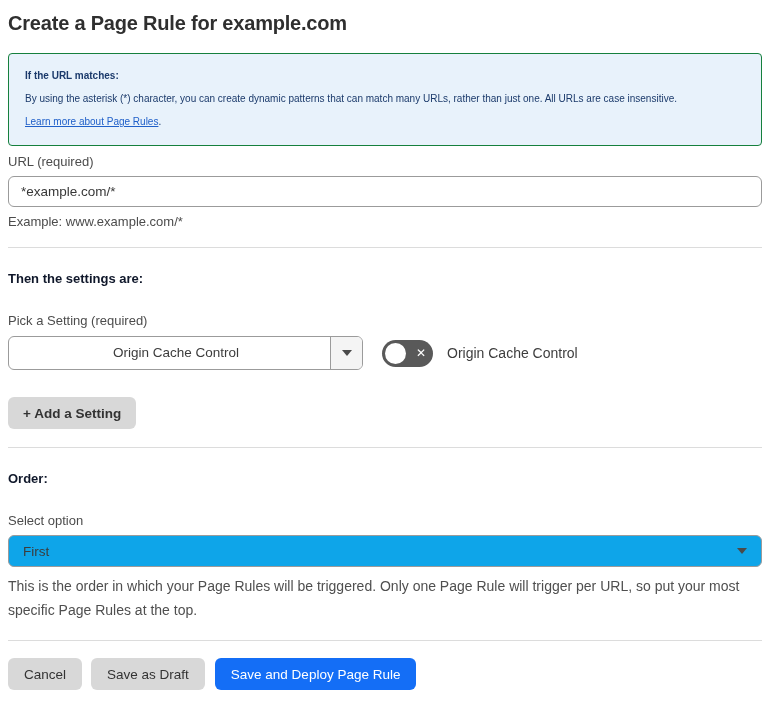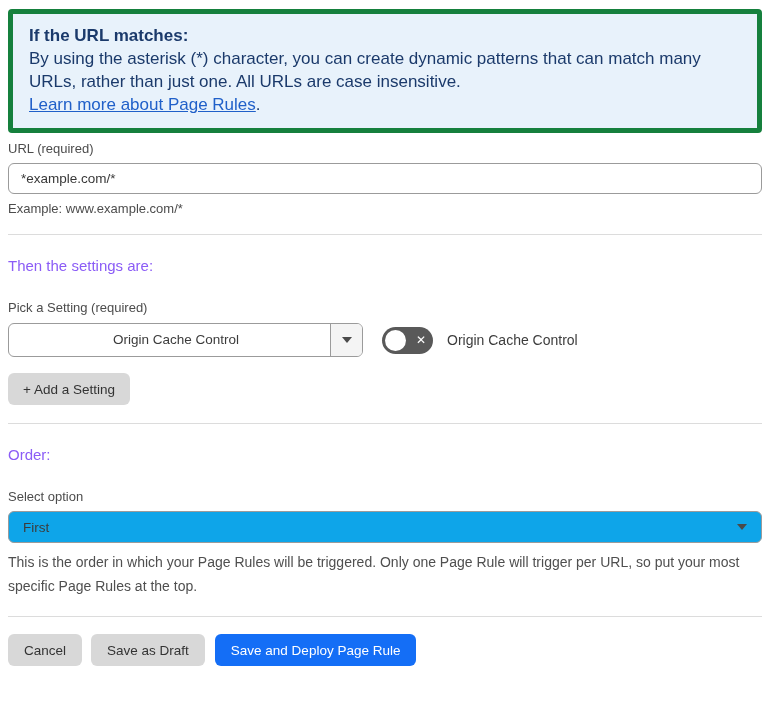--- a/index.html
+++ b/index.html
@@ -14,27 +14,27 @@
   h1.page-title {
     font-size: 20px;
     font-weight: bold;
     color: #2f2f2f;
     margin: 4px 0 0;
     line-height: 26px;
     letter-spacing: -0.2px;
   }
 
   .info-box {
-    margin-top: 3px;
+    margin-top: 17px;
     background: #e8f2fb;
-    border: 5px solid #15803d;
+    border: 1px solid #15803d;
     border-radius: 4px;
     padding: 10px 16px 12px;
     color: #1b3a6b;
-    font-size: 17px;
+    font-size: 10px;
     line-height: 23px;
   }
   .info-heading { font-weight: bold; margin: 0; }
   .info-body { margin: 0; }
   .info-link-line { margin: 0; }
   .info-link-line a {
     color: #2060c9;
     text-decoration: underline;
   }
 
@@ -65,23 +65,23 @@
     color: #4c4c4c;
   }
 
   hr.divider {
     border: none;
     border-top: 1px solid #dcdcdc;
     margin: 18px 0 0;
   }
 
   h2.section-heading {
-    font-size: 15px;
-    font-weight: normal;
-    color: #8b5cf6;
+    font-size: 13px;
+    font-weight: bold;
+    color: #0f172a;
     margin: 21px 0 0;
     line-height: 20px;
   }
 
   .pick-label { margin-top: 24px; }
 
   .setting-row {
     margin-top: 8px;
     display: flex;
     align-items: center;
@@ -160,21 +160,21 @@
     font-size: 13.5px;
     border: none;
     border-radius: 6px;
     height: 32px;
     padding: 0 16px;
     cursor: pointer;
   }
   .btn.gray { background: #d8d8d8; color: #333; }
   .btn.blue { background: #146ef6; color: #fff; }
 
-  .add-setting { margin-top: 16px; display: inline-block; padding: 8px 15px; }
+  .add-setting { margin-top: 27px; display: inline-block; padding: 8px 15px; font-weight: bold; }
 
   .order-label { margin-top: 24px; }
   .select-full {
     margin-top: 7px;
     width: 100%;
     height: 32px;
     border: 1px solid #9b9b9b;
     border-radius: 6px;
     background: #0ea5e9;
     display: flex;
@@ -198,20 +198,21 @@
     align-items: center;
   }
   .footer .btn + .btn { margin-left: 9px; }
   .footer .btn.blue { margin-left: 10px; }
 </style>
 </head>
 <body>
 
 <div class="page">
 
+  <h1 class="page-title">Create a Page Rule for example.com</h1>
 
   <div class="info-box">
     <p class="info-heading">If the URL matches:</p>
     <p class="info-body">By using the asterisk (*) character, you can create dynamic patterns that can match many URLs, rather than just one. All URLs are case insensitive.</p>
     <p class="info-link-line"><a href="#">Learn more about Page Rules</a><span>.</span></p>
   </div>
 
   <div class="url-field">
     <label class="field-label">URL (required)</label>
     <input type="text" class="text-input" value="*example.com/*" style="">

